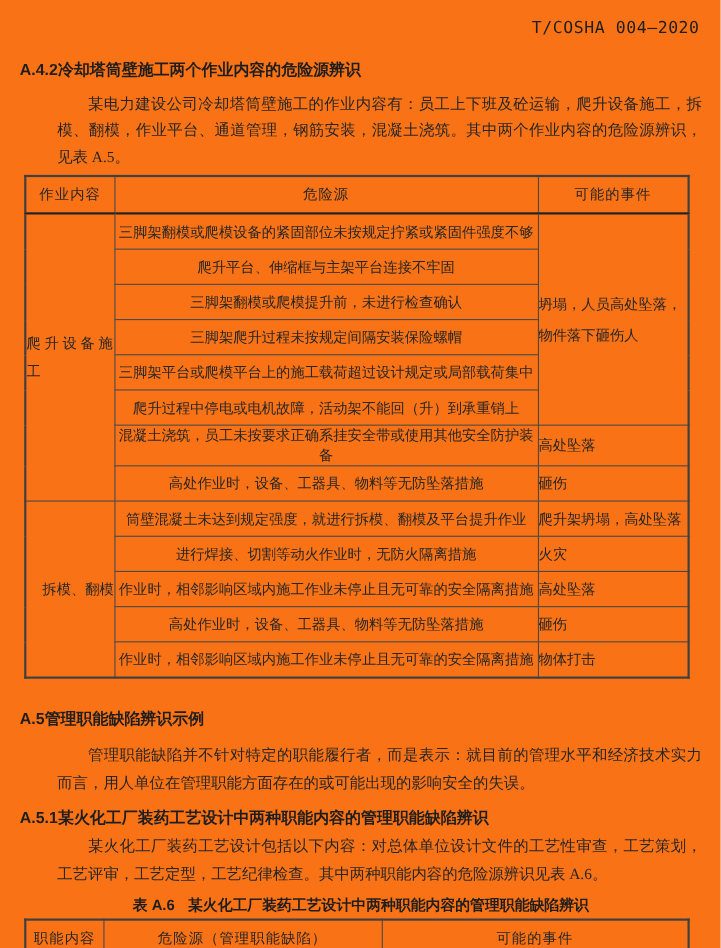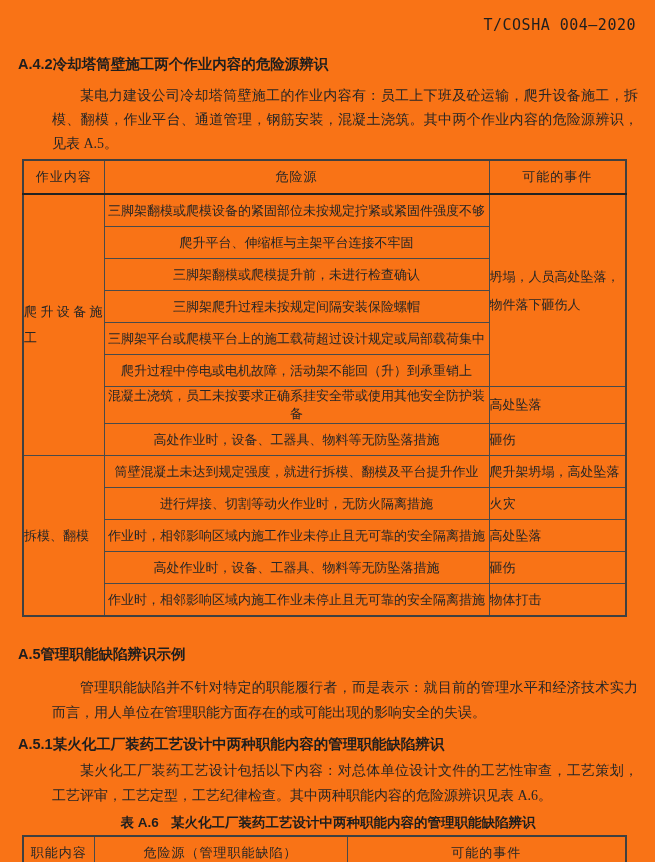--- a/index.html
+++ b/index.html
@@ -78,21 +78,21 @@
     text-align:center;
     height:32px;
     border-bottom:2px solid #222;
     letter-spacing:1px;
   }
   .t-a5 td{height:31px;}
   .t-a6{margin-top:8px;}
   .t-a6 th{height:30px;border-bottom:2px solid #222;}
   td.c2{text-align:center;padding-left:10px;padding-right:6px;}
   td.c3{text-align:left;padding-left:9px;padding-right:4px;}
-  td.c1{text-align:left;}
+  td.c1{text-align:right;}
   td.act-justify{
     text-align:justify;
     padding:0 7px;
     letter-spacing:1px;
     line-height:26px;
     margin-top:24px;
   }
   td.c3.merged{
     white-space:pre-line;
     line-height:28px;

